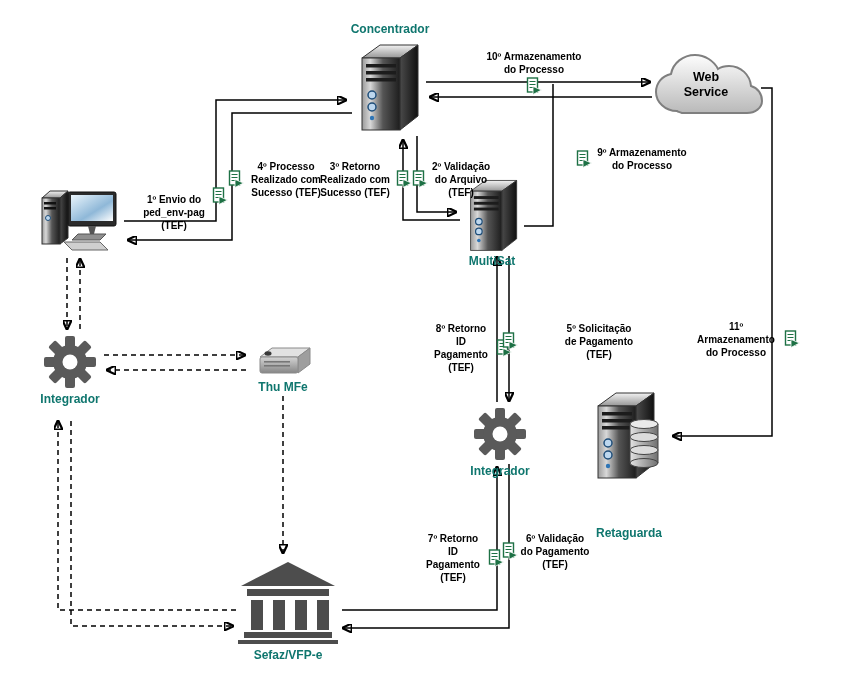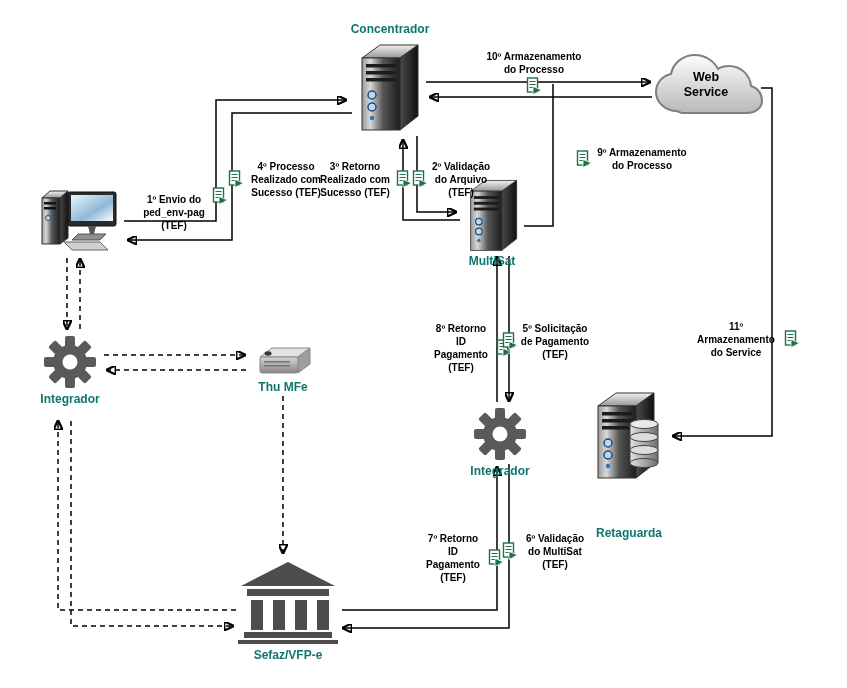--- a/index.html
+++ b/index.html
@@ -274,41 +274,41 @@
 ID Pagamento
 (TEF)</span>
     <svg class="doc" width="16" height="19">
         <use href="#sym-doc"></use>
       </svg>
   </div>
   <div class="step" style="left:502px;top:322px;">
     <svg class="doc" width="16" height="19">
         <use href="#sym-doc"></use>
       </svg>
-    <span class="txt" style="width:70px;">5º Solicitação
+    <span class="txt" style="width:70px;margin-left:44px;">5º Solicitação
 de Pagamento
 (TEF)</span>
   </div>
   <div class="step" style="left:690px;top:320px;">
     <span class="txt" style="width:92px;">11º Armazenamento
-do Service</span>
+do Processo</span>
     <svg class="doc" width="16" height="19">
         <use href="#sym-doc"></use>
       </svg>
   </div>
   <div class="step" style="left:420px;top:532px;">
     <span class="txt" style="width:66px;">7º Retorno
 ID Pagamento
 (TEF)</span>
     <svg class="doc" width="16" height="19">
         <use href="#sym-doc"></use>
       </svg>
   </div>
   <div class="step" style="left:502px;top:532px;">
     <svg class="doc" width="16" height="19">
         <use href="#sym-doc"></use>
       </svg>
     <span class="txt" style="width:70px;">6º Validação
-do MultiSat
+do Pagamento
 (TEF)</span>
   </div>
 
 </div>
 
 </body></html>

